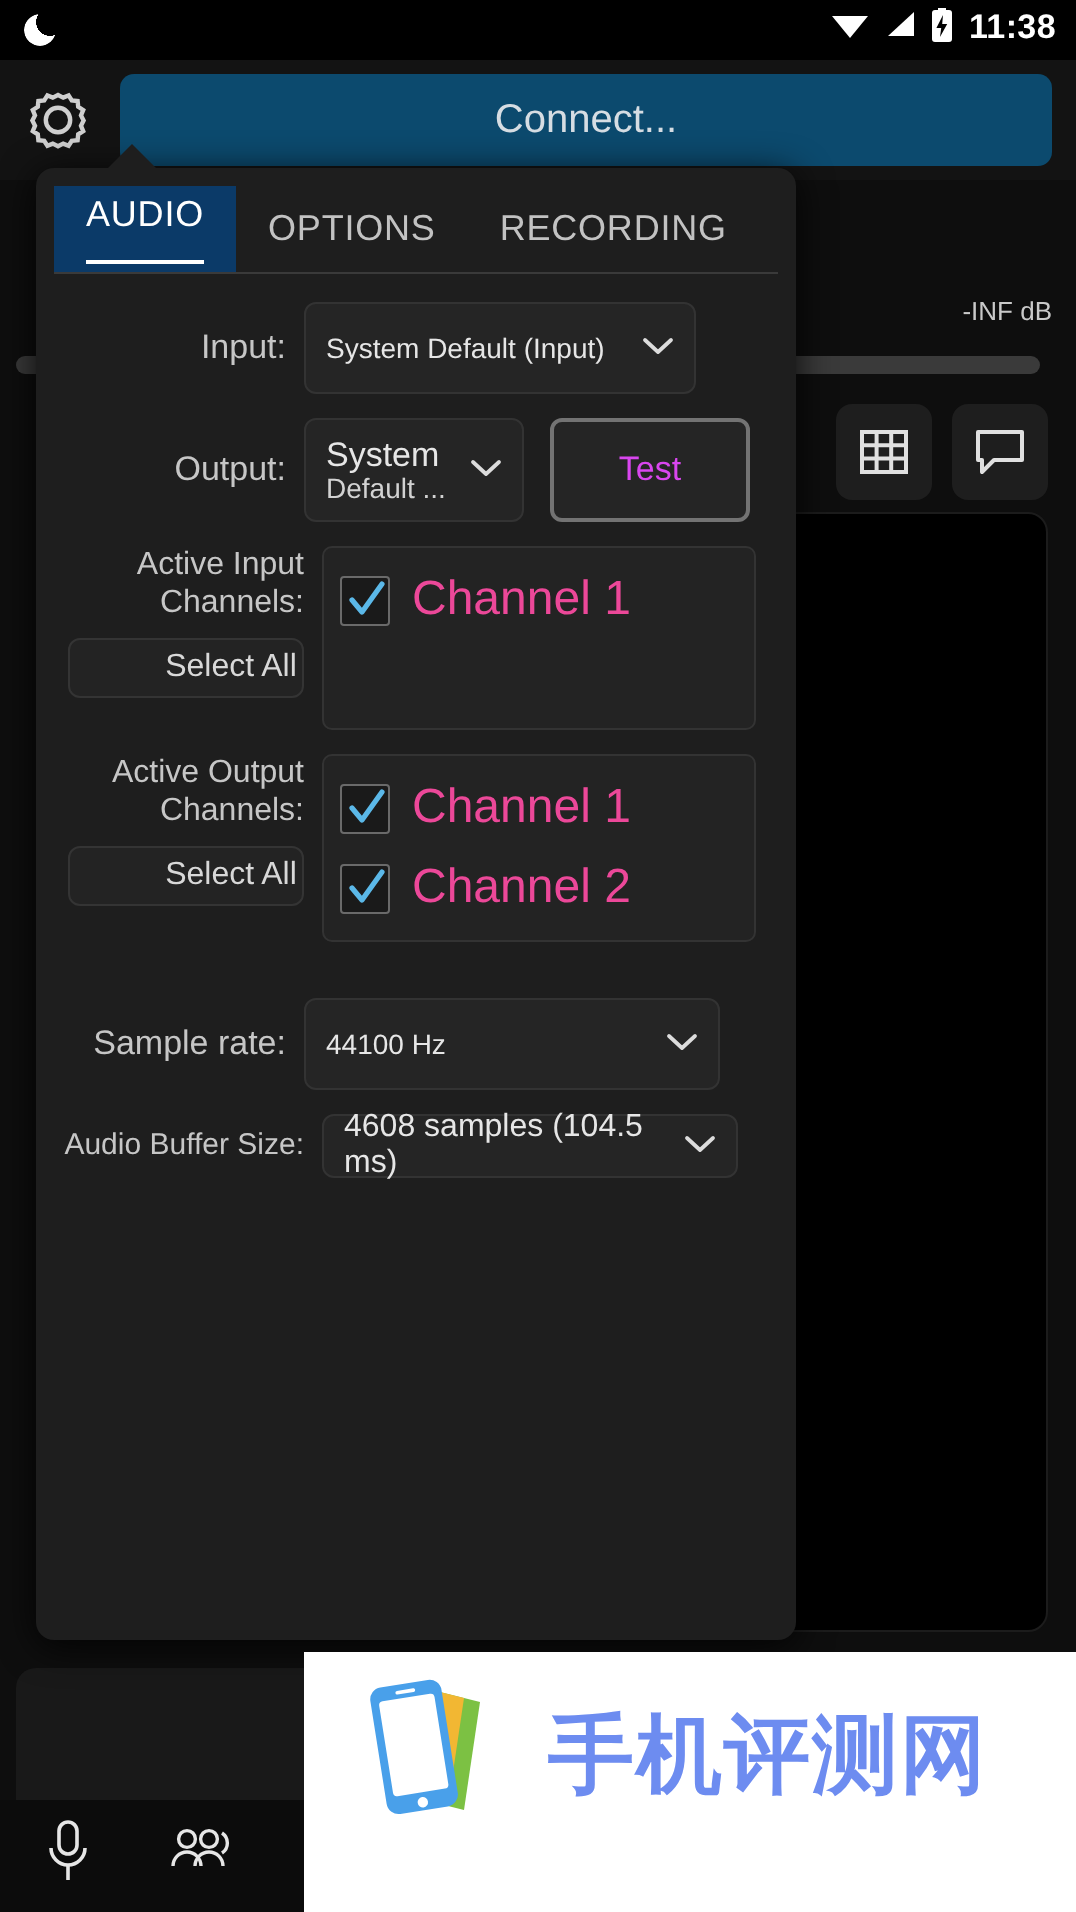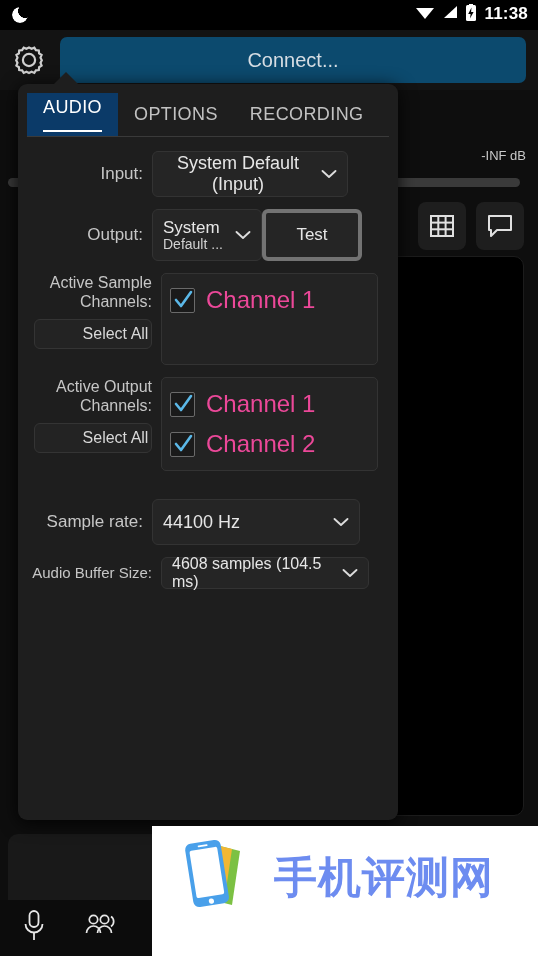--- a/index.html
+++ b/index.html
@@ -101,30 +101,30 @@
     color: #c6c6c6; font-size: 17px; text-align: right; width: 122px;
     flex: 0 0 122px; padding-right: 9px; line-height: 20px;
   }
   .ctrl {
     background: #252525; border: 1px solid #333; border-radius: 6px;
     color: #e6e6e6; display: flex; align-items: center;
     padding: 0 10px; position: relative;
   }
   .ctrl .chev { margin-left: auto; padding-left: 8px; }
   .chevglyph { display:inline-block; width:16px; height:10px; }
-  .f17 { font-size: 18px; text-align: center; }
+  .f17 { font-size: 14px; text-align: center; }
 
   .input-ctrl  { height: 46px; width: 196px; }
   .output-ctrl { height: 52px; width: 110px; line-height: 1.05; }
   .output-ctrl .two-line { display: flex; flex-direction: column; justify-content: center; }
   .output-ctrl .l1 { font-size: 17px; }
   .output-ctrl .l2 { font-size: 14px; color: #d2d2d2; }
   .test-btn {
-    height: 52px; width: 100px; border-radius: 6px;
-    background: #252525; border: 4px solid #737373; color: #e5e5e5;
+    margin-left: 13px; height: 52px; width: 100px; border-radius: 6px;
+    background: #252525; border: 2px solid #737373; color: #d946ef;
     font-size: 17px; display: flex; align-items: center; justify-content: center;
   }
 
   .chanrow { display: flex; align-items: flex-start; margin-bottom: 12px; }
   .chan-left { width: 131px; flex: 0 0 131px; padding-right: 9px; }
   .chan-label {
     color: #c6c6c6; font-size: 16px; text-align: right; line-height: 19px;
     display: block; margin-bottom: 8px;
   }
   .select-all {
@@ -295,21 +295,21 @@
             <svg class="chevglyph" viewBox="0 0 16 10">
                 <polyline points="1.5,2 8,8 14.5,2" fill="none" stroke="#dcdcdc" stroke-width="1.9" stroke-linecap="round" stroke-linejoin="round"></polyline>
               </svg>
           </span>
         </div>
         <button class="test-btn">Test</button>
       </div>
 
       <div class="chanrow">
         <div class="chan-left">
-          <span class="chan-label">Active Sample Channels:</span>
+          <span class="chan-label">Active Input Channels:</span>
           <div class="select-all">Select All</div>
         </div>
         <div class="chanbox h-in">
           <div class="chk-item">
             <span class="chk">
               <svg width="21" height="21" viewBox="0 0 21 21">
                   <polyline points="3,10 8,16 18,2" fill="none" stroke="#5bb8e8" stroke-width="2.6" stroke-linecap="round" stroke-linejoin="round"></polyline>
                 </svg>
             </span>
             <span class="chk-label">Channel 1</span>

